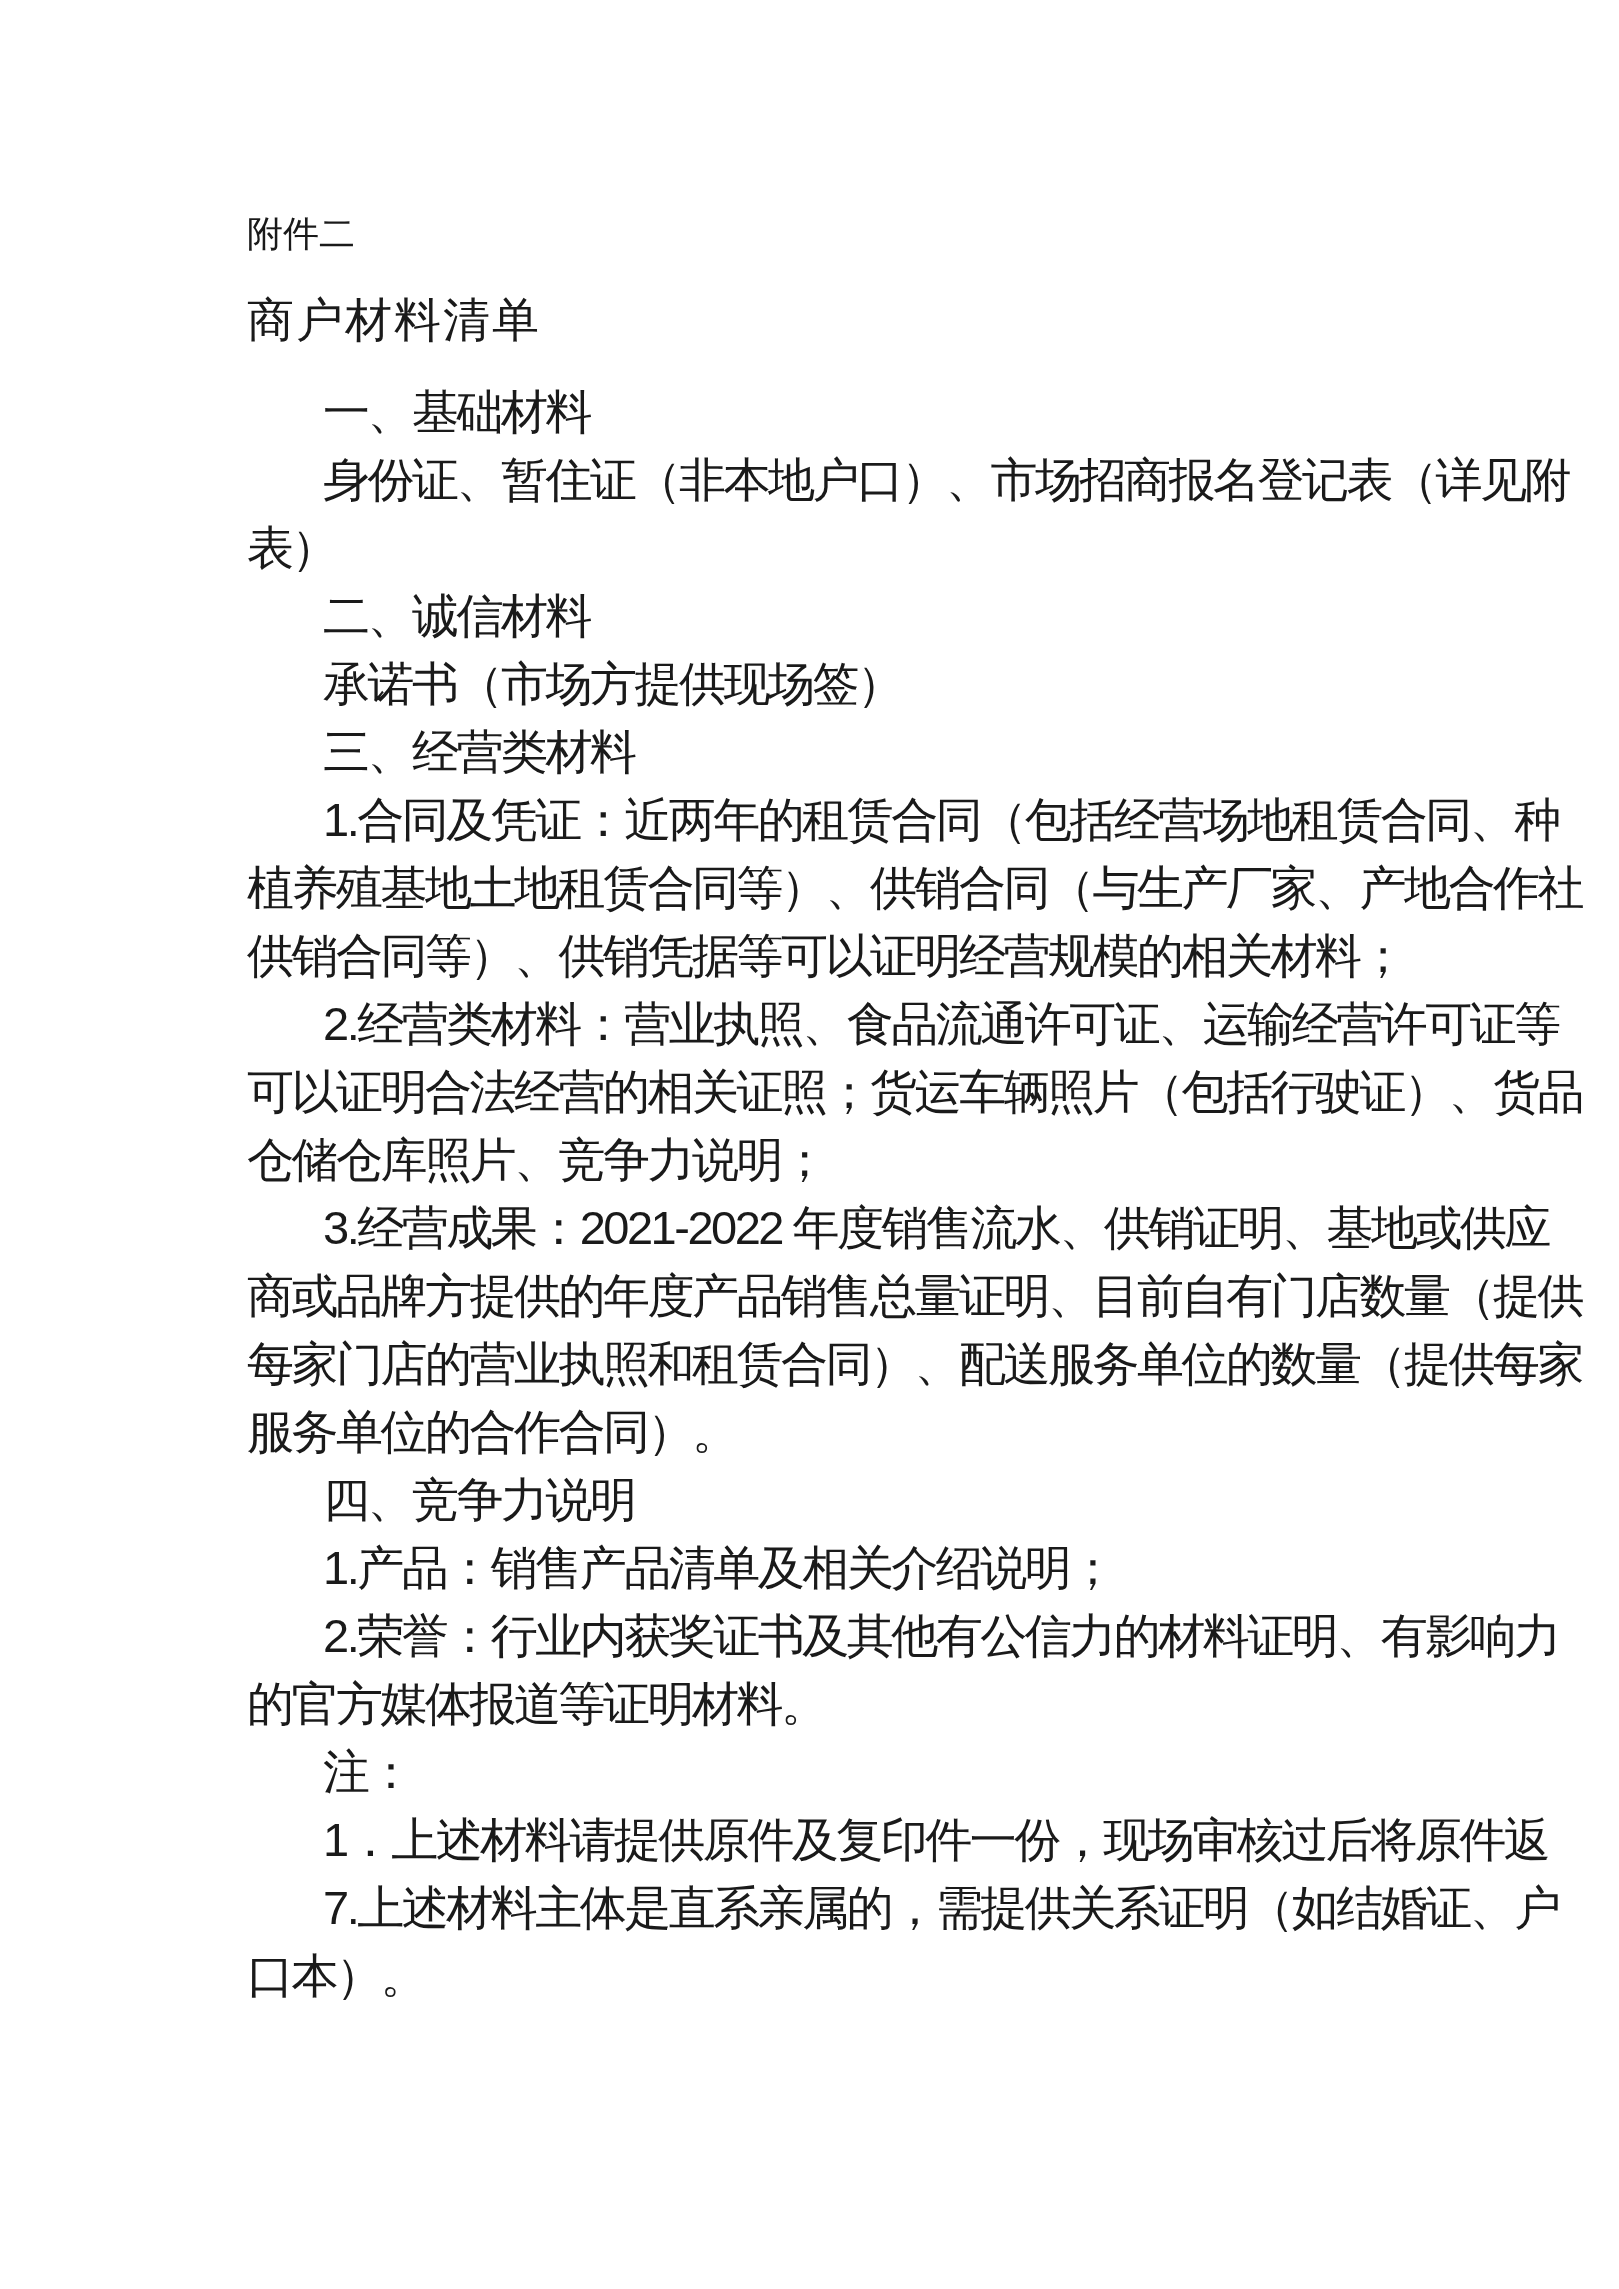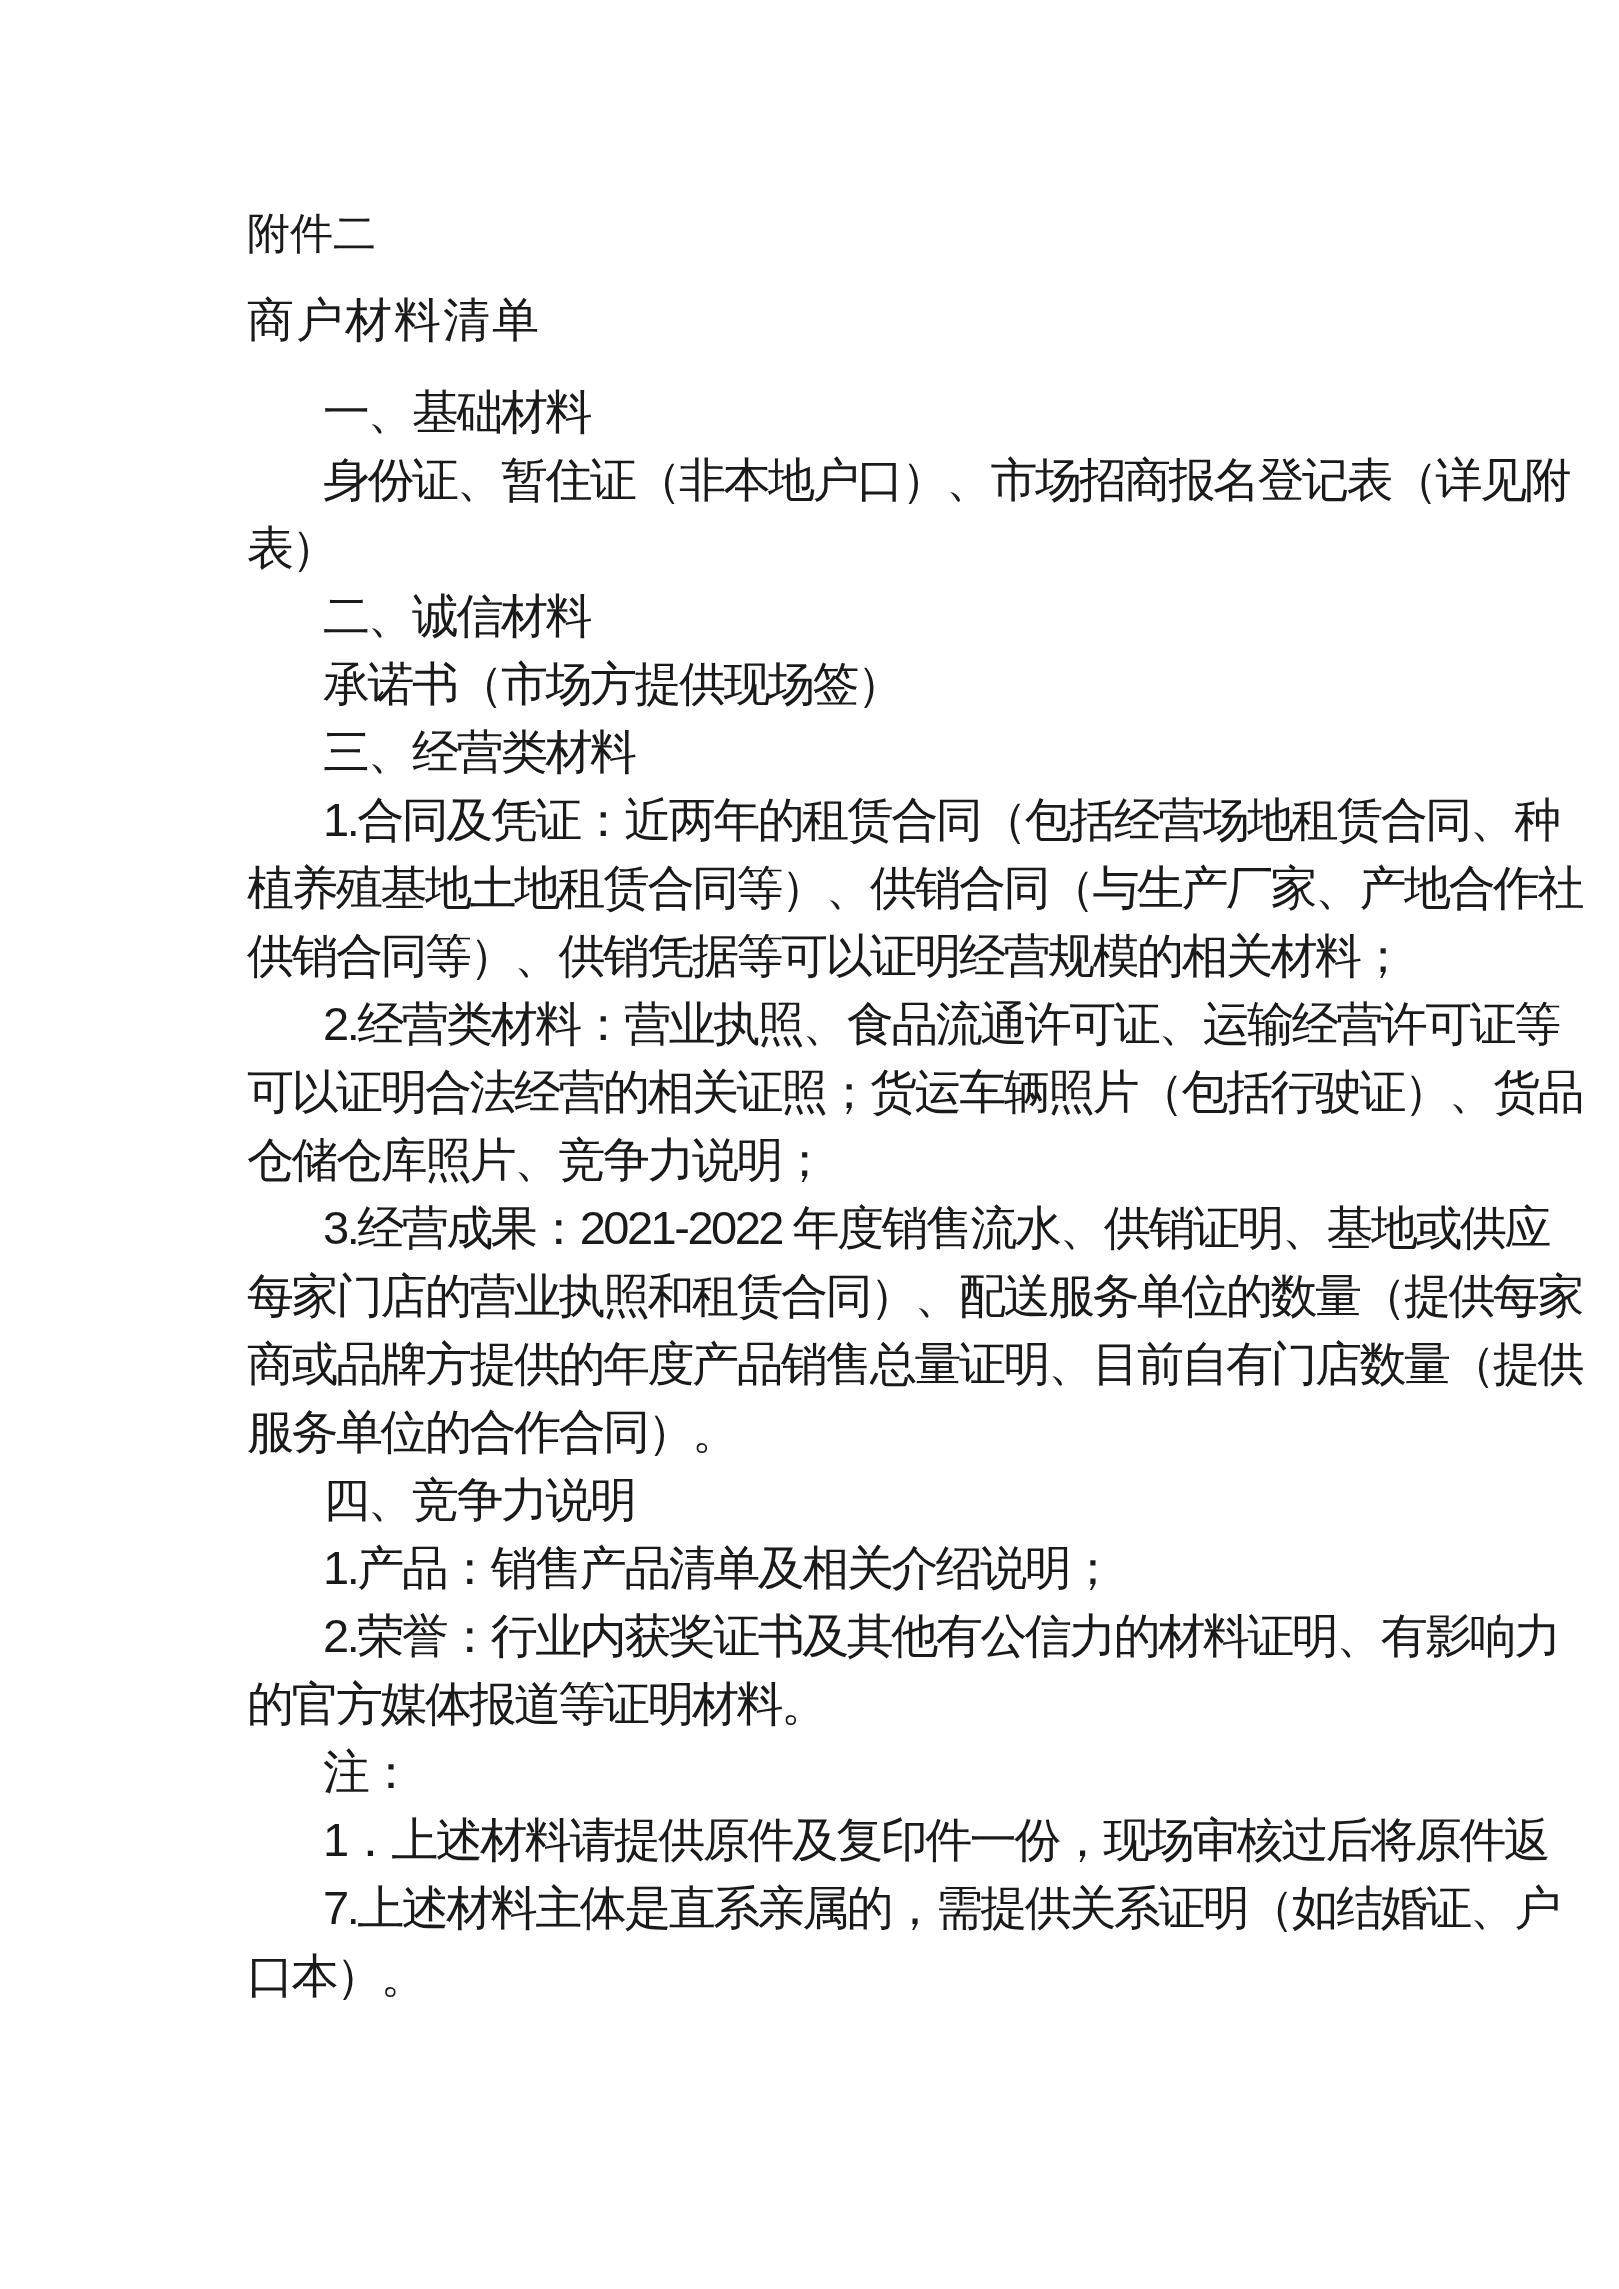--- a/index.html
+++ b/index.html
@@ -13,21 +13,21 @@
     height: 2290px;
     margin: 0 auto;
     background: var(--paper, #ffffff);
     color: var(--ink, #1a1a1a);
     box-sizing: border-box;
     padding: 202px 245px 0 247px;
     font-family: "Liberation Sans", "DejaVu Sans", sans-serif;
     overflow: hidden;
   }
   .attach-label {
-    font-size: 43px;
+    font-size: 36px;
     line-height: 63px;
     font-weight: 400;
     white-space: nowrap;
   }
   .doc-title {
     margin: 22.5px 0 0 0;
     font-size: 47px;
     line-height: 63px;
     font-weight: 400;
     text-align: left;
@@ -61,22 +61,22 @@
       <div class="line first">二、诚信材料</div>
       <div class="line first">承诺书（市场方提供现场签）</div>
       <div class="line first">三、经营类材料</div>
       <div class="line first">1.合同及凭证：近两年的租赁合同（包括经营场地租赁合同、种</div>
       <div class="line">植养殖基地土地租赁合同等）、供销合同（与生产厂家、产地合作社</div>
       <div class="line">供销合同等）、供销凭据等可以证明经营规模的相关材料；</div>
       <div class="line first">2.经营类材料：营业执照、食品流通许可证、运输经营许可证等</div>
       <div class="line">可以证明合法经营的相关证照；货运车辆照片（包括行驶证）、货品</div>
       <div class="line">仓储仓库照片、竞争力说明；</div>
       <div class="line first">3.经营成果：2021-2022 年度销售流水、供销证明、基地或供应</div>
+      <div class="line">商或品牌方提供的年度产品销售总量证明、目前自有门店数量（提供</div>
       <div class="line">每家门店的营业执照和租赁合同）、配送服务单位的数量（提供每家</div>
-      <div class="line">商或品牌方提供的年度产品销售总量证明、目前自有门店数量（提供</div>
       <div class="line">服务单位的合作合同）。</div>
       <div class="line first">四、竞争力说明</div>
       <div class="line first">1.产品：销售产品清单及相关介绍说明；</div>
       <div class="line first">2.荣誉：行业内获奖证书及其他有公信力的材料证明、有影响力</div>
       <div class="line">的官方媒体报道等证明材料。</div>
       <div class="line first">注：</div>
       <div class="line first">1．上述材料请提供原件及复印件一份，现场审核过后将原件返</div>
       <div class="line first">7.上述材料主体是直系亲属的，需提供关系证明（如结婚证、户</div>
       <div class="line">口本）。</div>
     </div>

